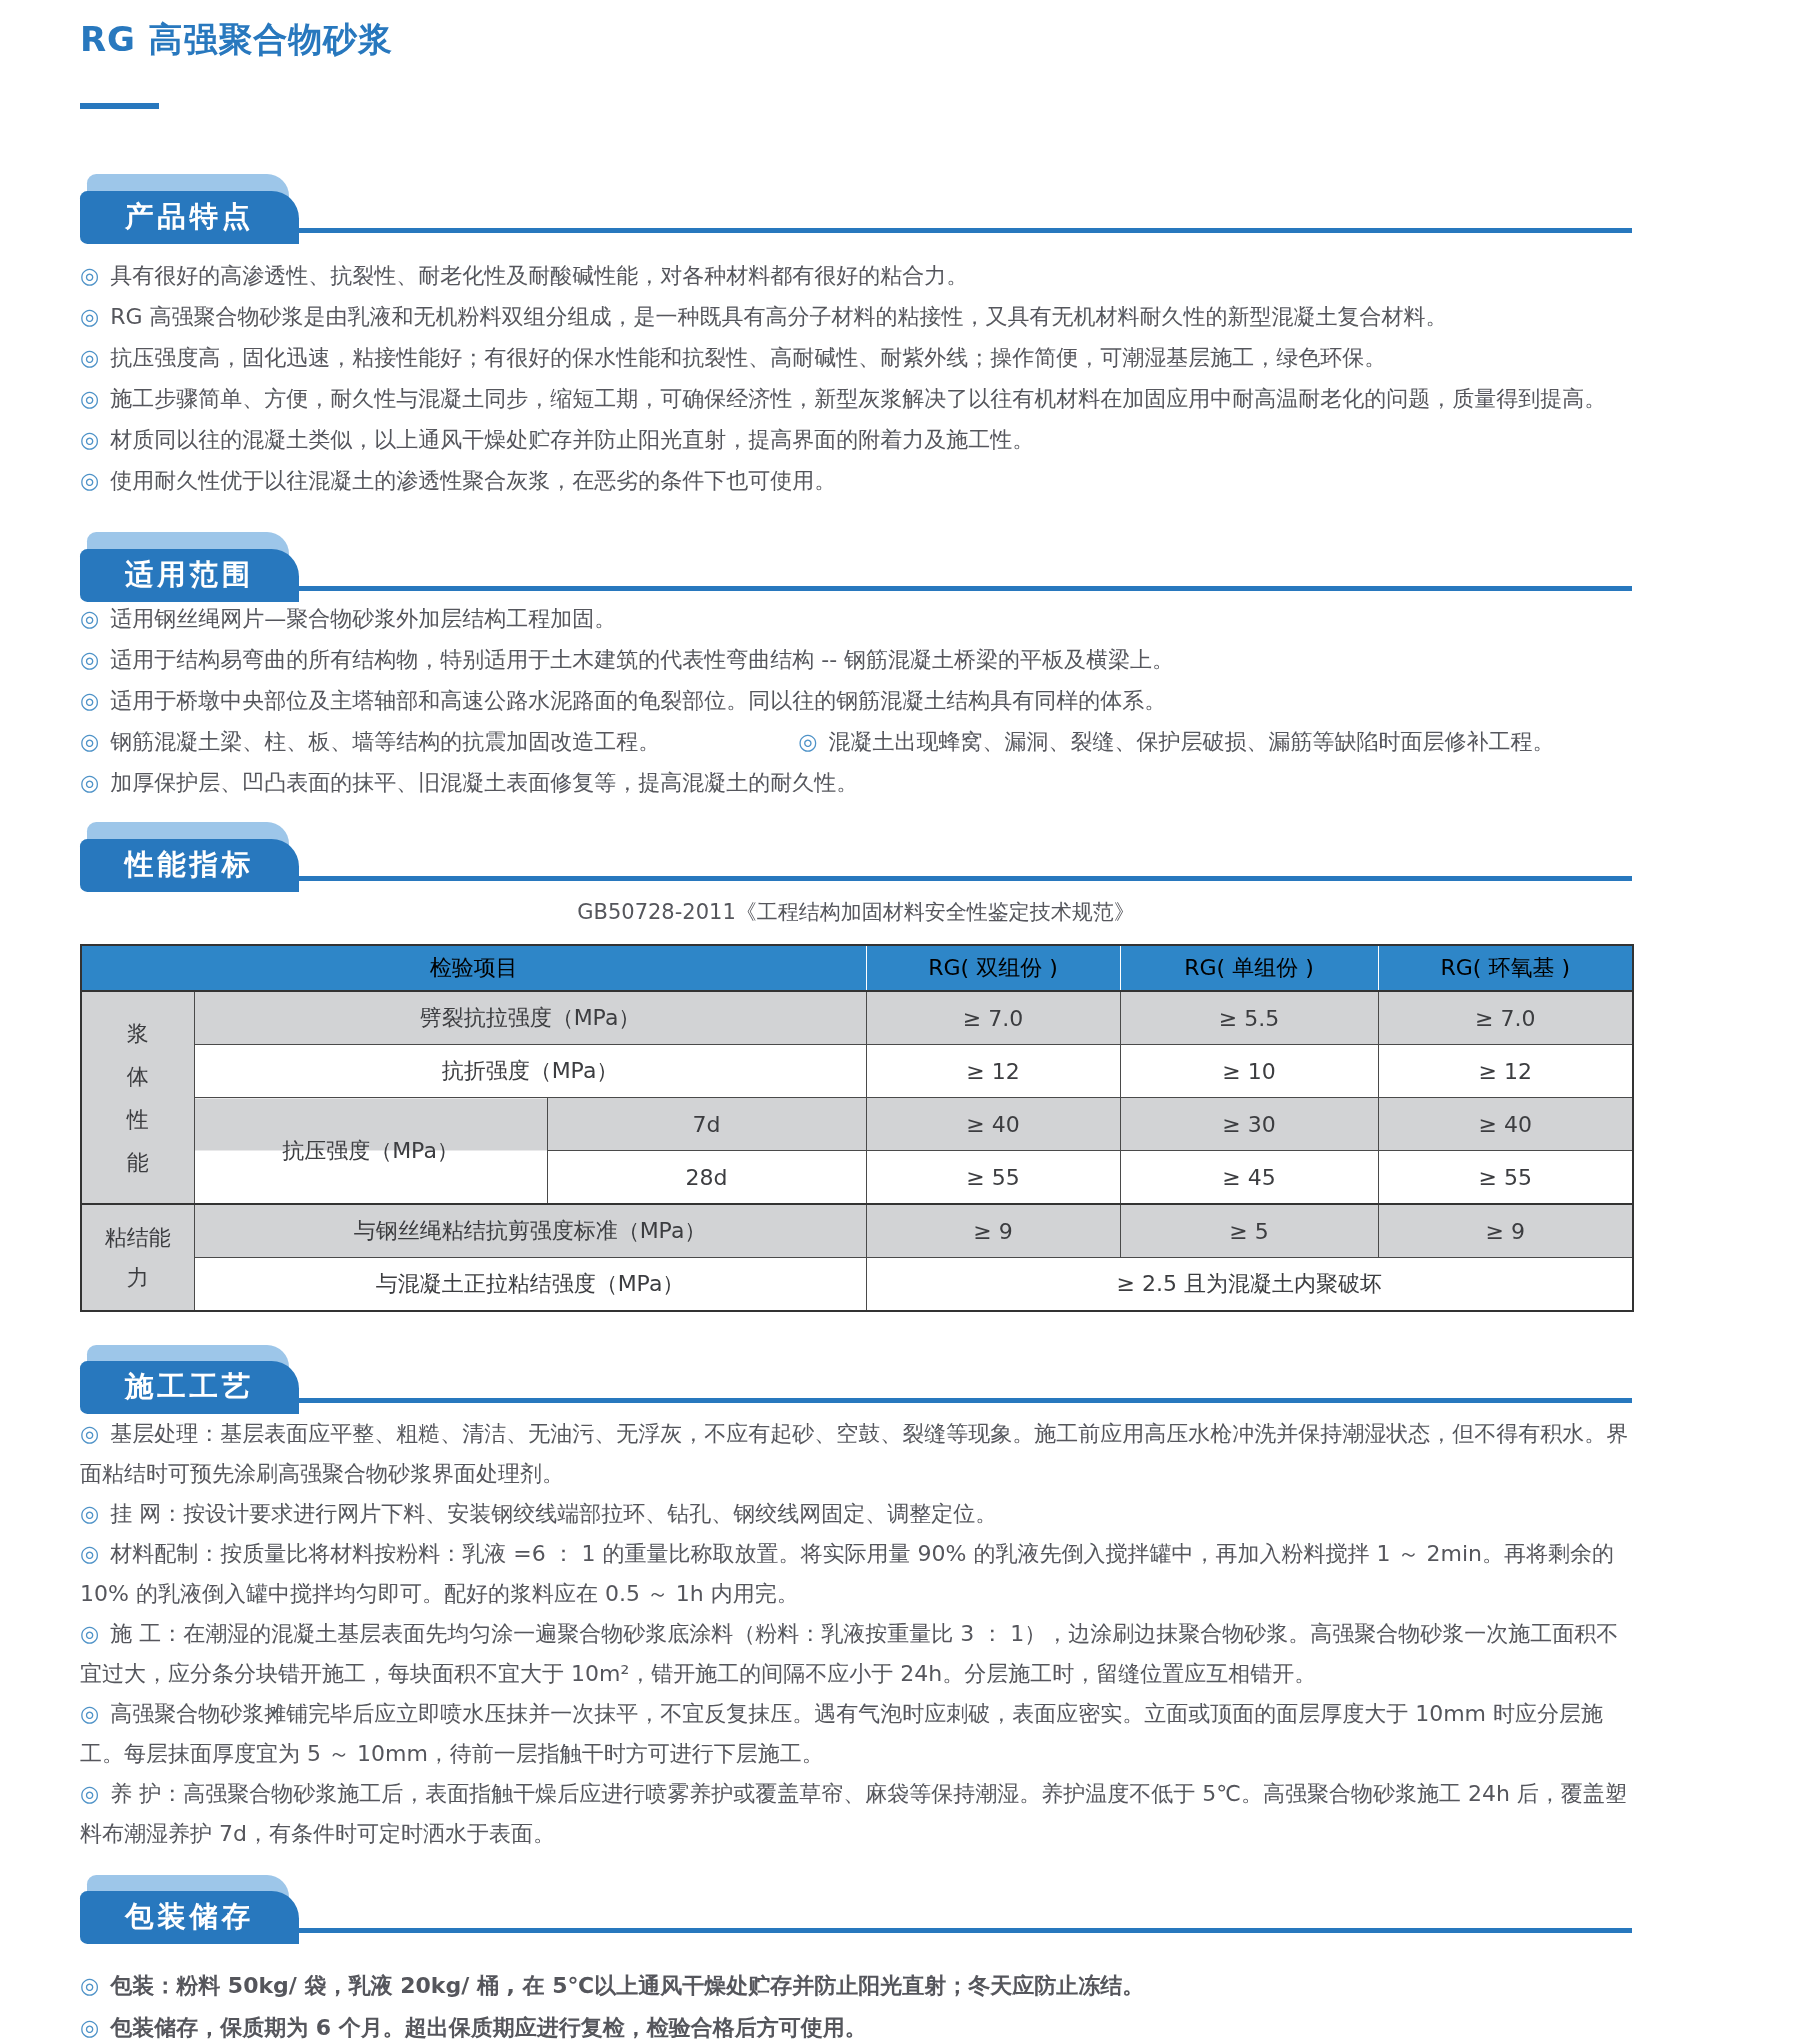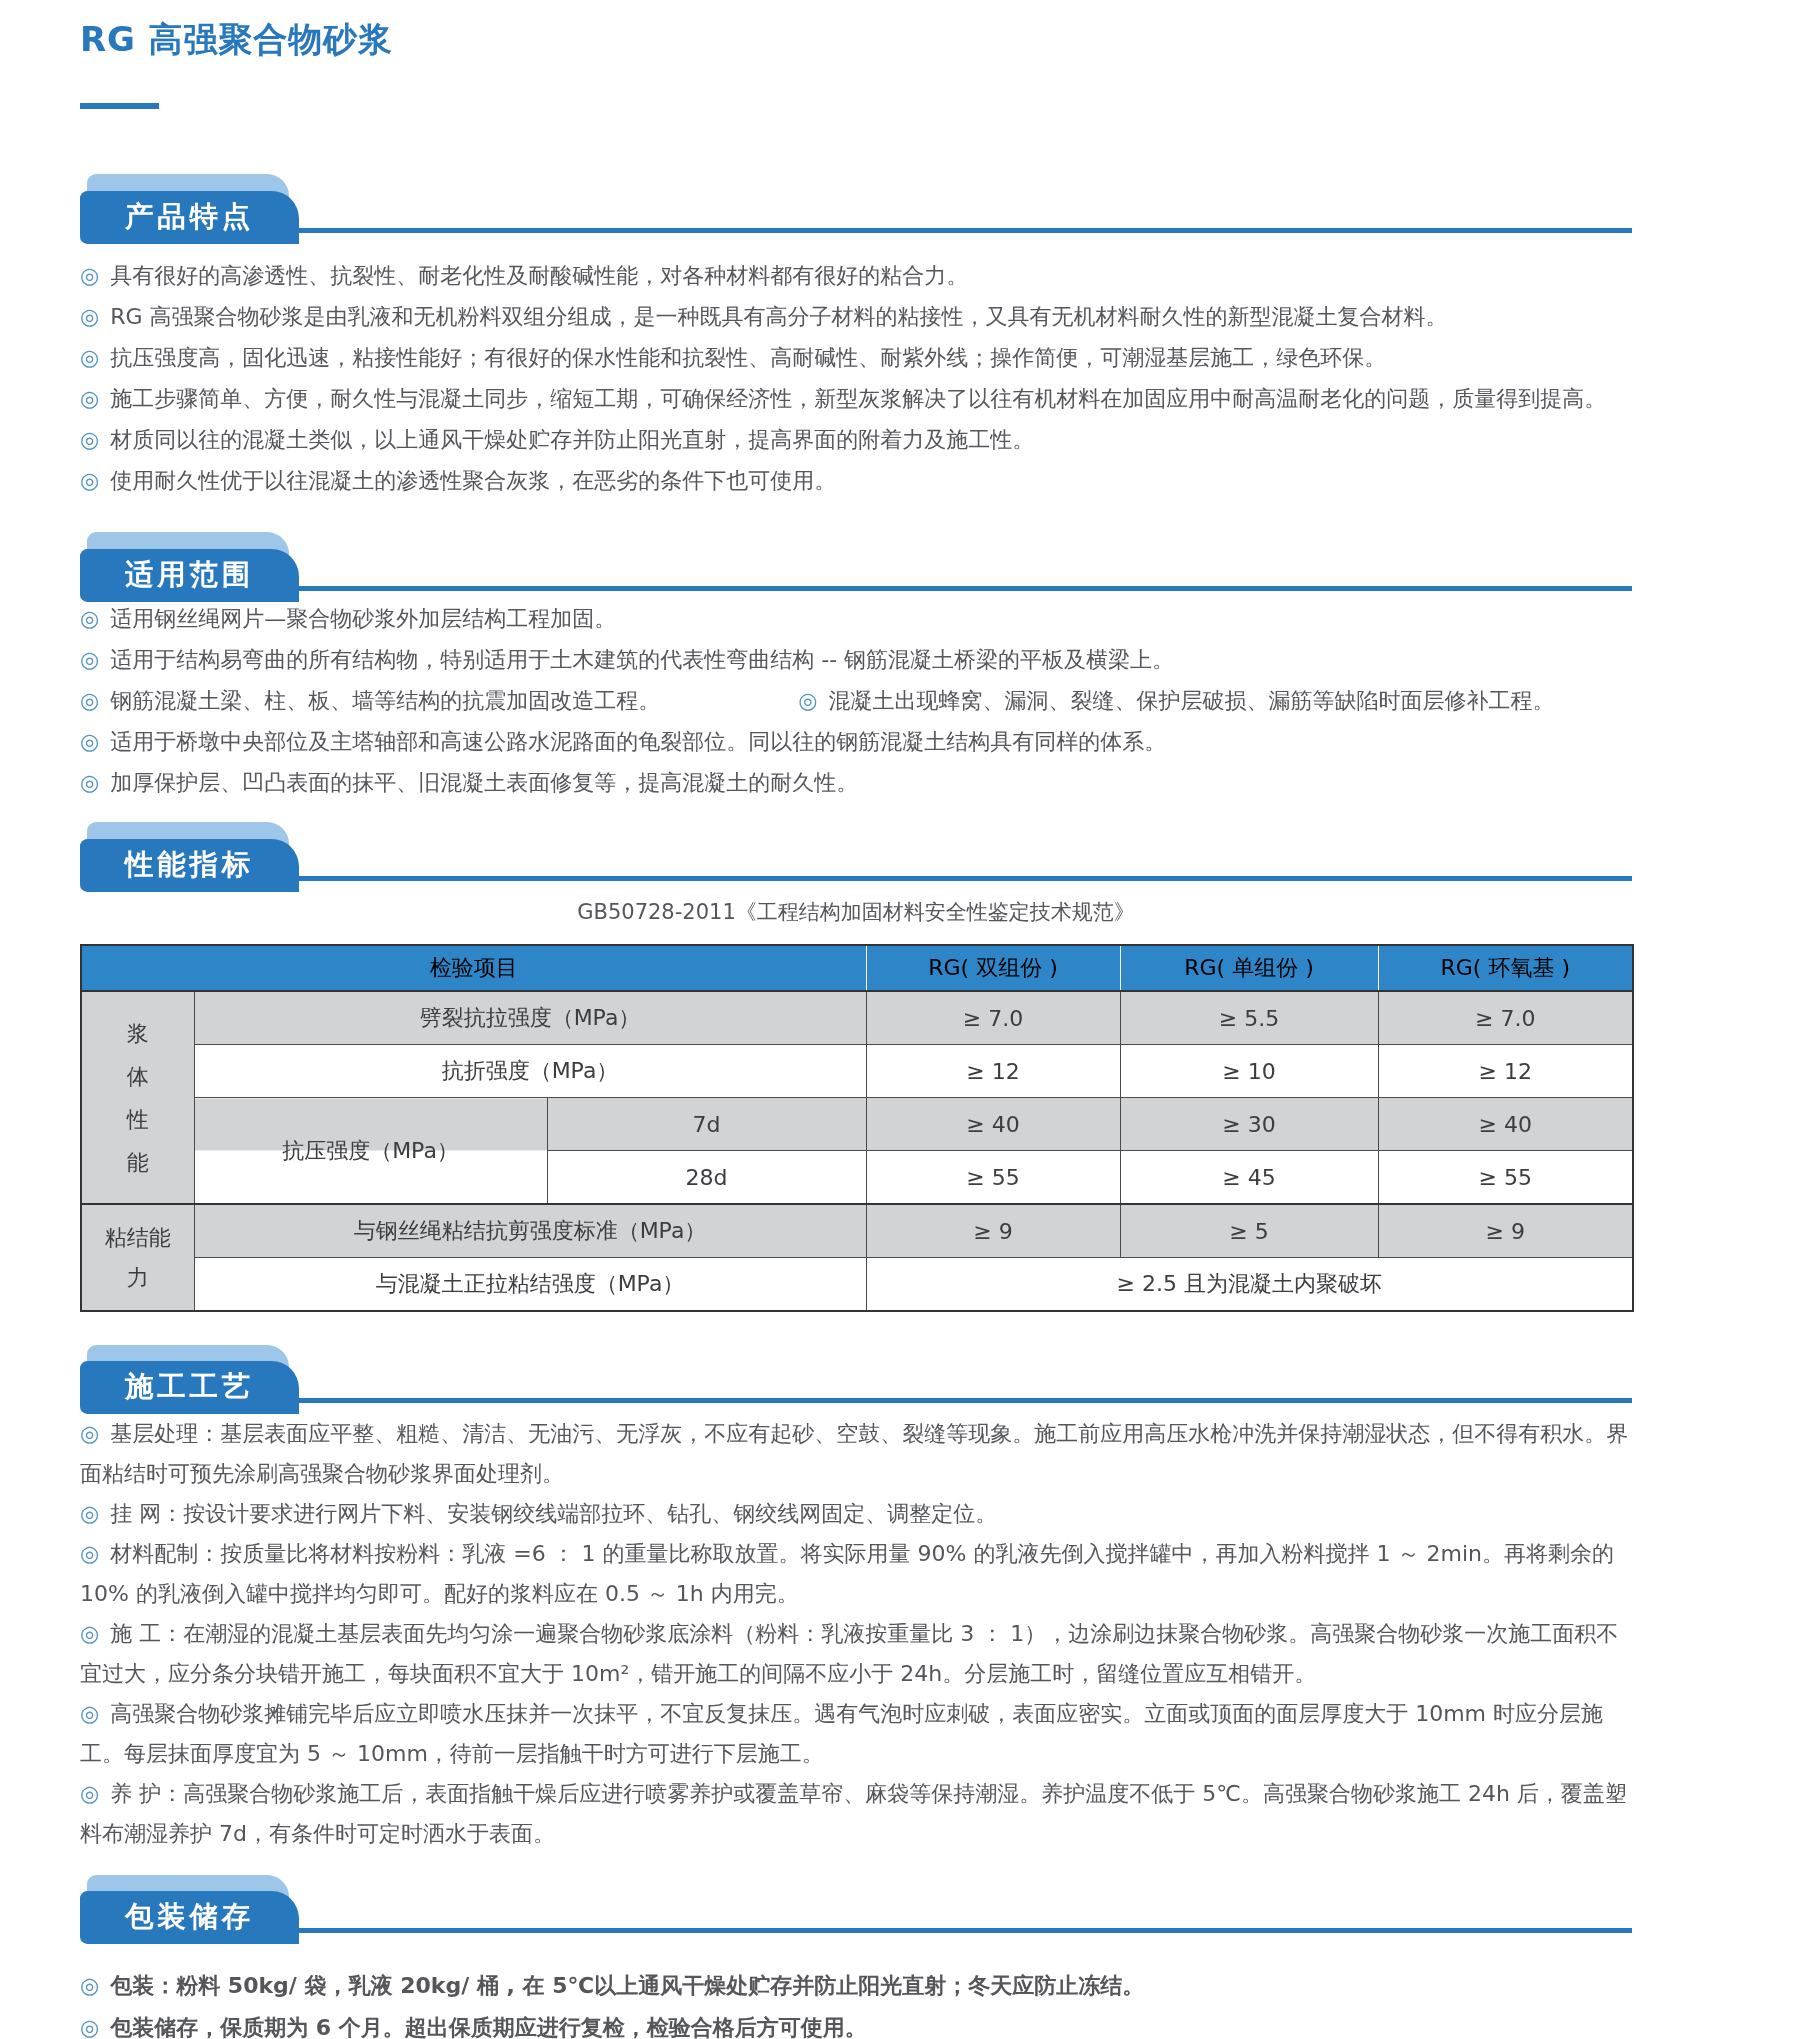--- a/index.html
+++ b/index.html
@@ -145,22 +145,22 @@
       <p><span class="dot">◎</span><span>使用耐久性优于以往混凝土的渗透性聚合灰浆，在恶劣的条件下也可使用。</span></p>
     </div>
 
     <div class="section-header m-s2">
       <div class="badge-glow"></div>
       <div class="badge">适用范围</div>
     </div>
     <div class="blk pt-scope">
       <p><span class="dot">◎</span><span>适用钢丝绳网片—聚合物砂浆外加层结构工程加固。</span></p>
       <p><span class="dot">◎</span><span>适用于结构易弯曲的所有结构物，特别适用于土木建筑的代表性弯曲结构 -- 钢筋混凝土桥梁的平板及横梁上。</span></p>
+      <p><span class="dot">◎</span><span>适用于桥墩中央部位及主塔轴部和高速公路水泥路面的龟裂部位。同以往的钢筋混凝土结构具有同样的体系。</span></p>
       <p><span class="dot">◎</span><span>钢筋混凝土梁、柱、板、墙等结构的抗震加固改造工程。</span><span class="dot pair-gap">◎</span><span>混凝土出现蜂窝、漏洞、裂缝、保护层破损、漏筋等缺陷时面层修补工程。</span></p>
-      <p><span class="dot">◎</span><span>适用于桥墩中央部位及主塔轴部和高速公路水泥路面的龟裂部位。同以往的钢筋混凝土结构具有同样的体系。</span></p>
       <p><span class="dot">◎</span><span>加厚保护层、凹凸表面的抹平、旧混凝土表面修复等，提高混凝土的耐久性。</span></p>
     </div>
 
     <div class="section-header m-s3">
       <div class="badge-glow"></div>
       <div class="badge">性能指标</div>
     </div>
     <p class="caption">GB50728-2011《工程结构加固材料安全性鉴定技术规范》</p>
 
     <table class="perf-table">

